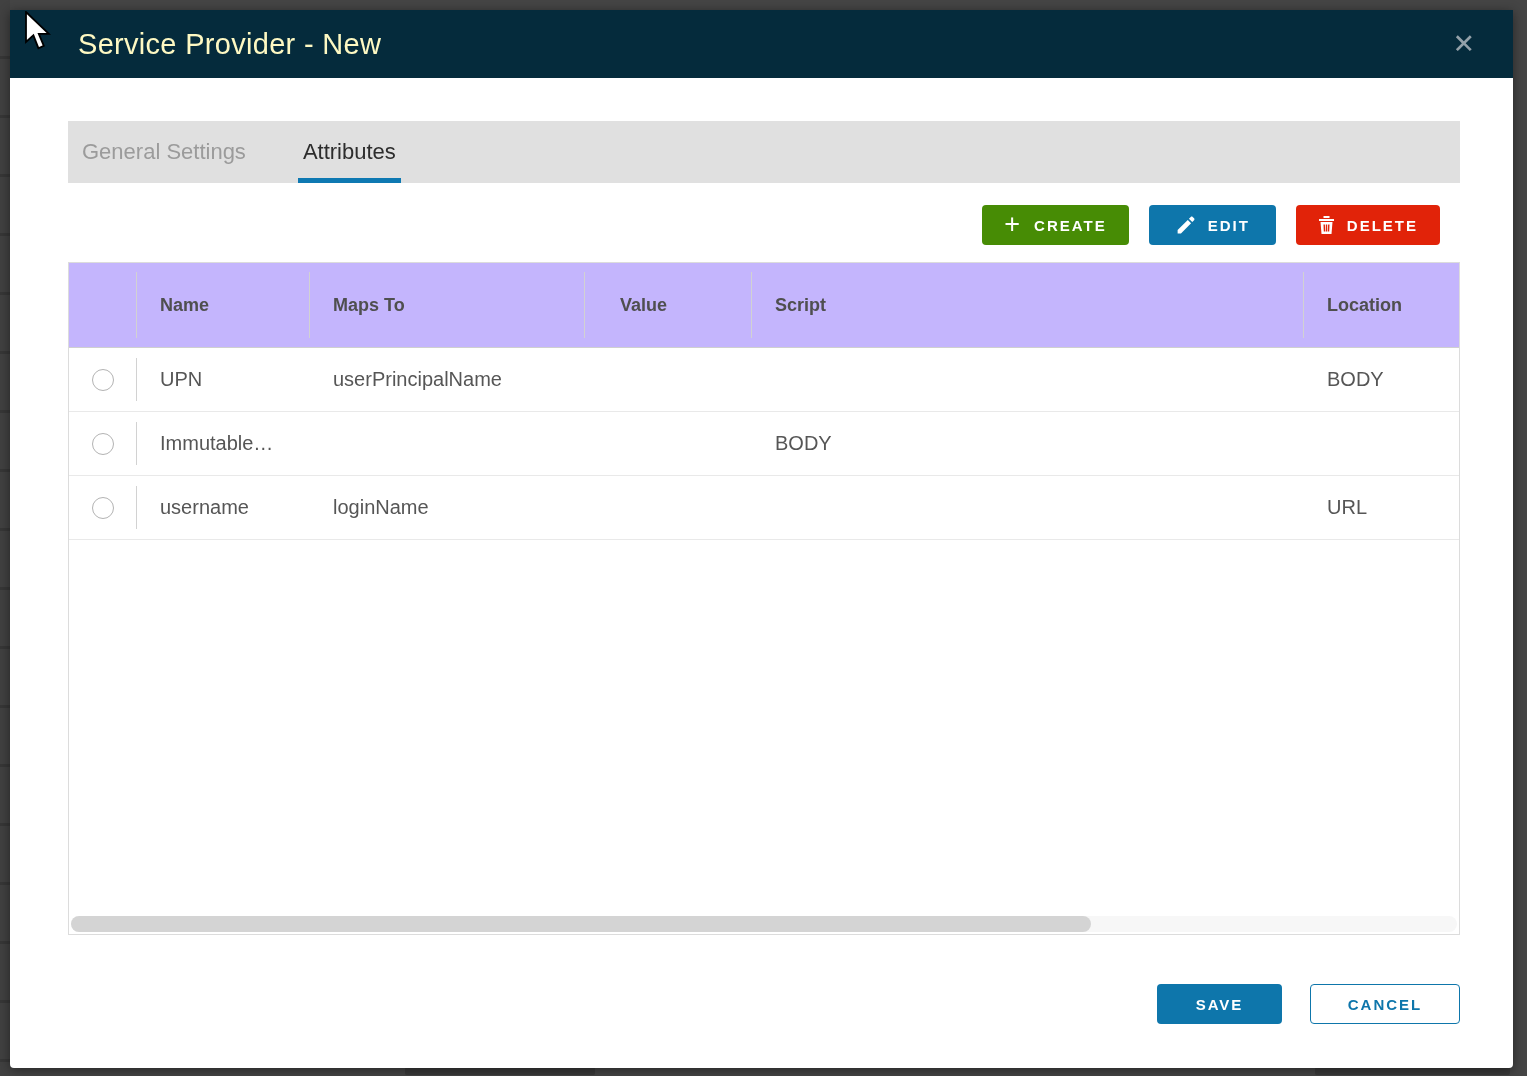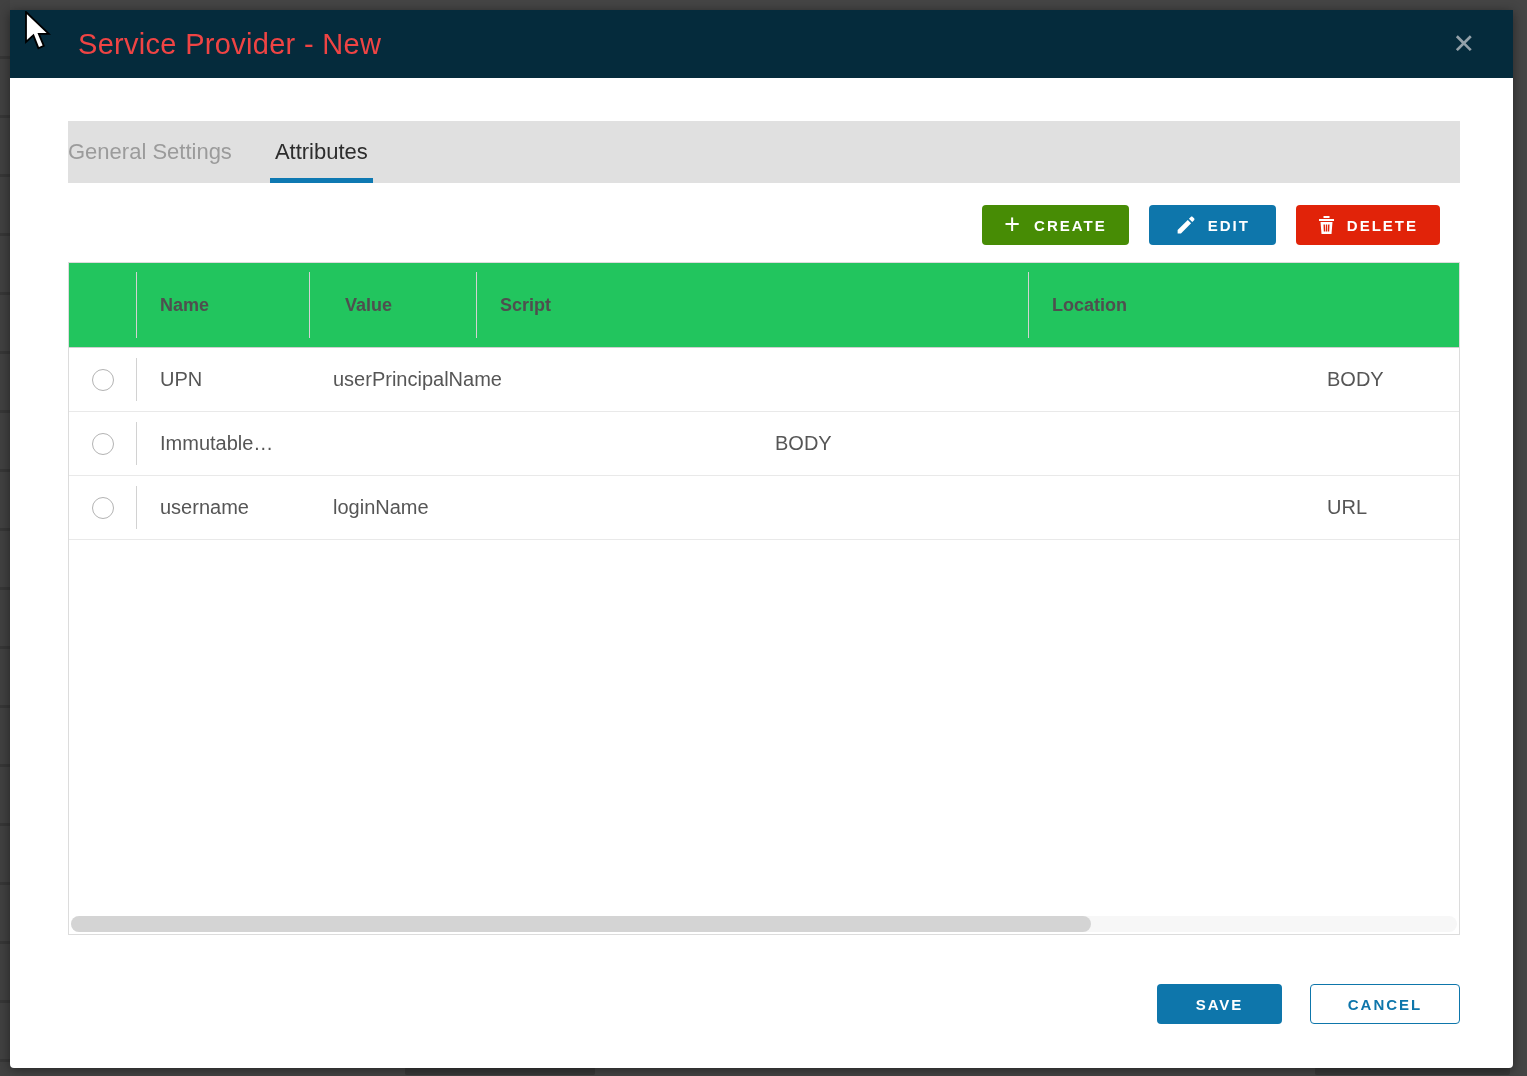--- a/index.html
+++ b/index.html
@@ -22,34 +22,34 @@
   .modal {
     position:absolute; left:10px; top:10px; width:1503px; height:1058px;
     background:#fff; border-radius:0 0 4px 4px;
     box-shadow: 0 2px 12px rgba(0,0,0,.45);
   }
   .titlebar {
     height:68px; background: var(--titlebar_navy, #052b3c);
     display:flex; align-items:center; padding:0 34px 0 68px;
   }
   .titlebar h1 {
-    margin:0; font-size:29px; font-weight:400; letter-spacing:.3px; color:#ef4444;
+    margin:0; font-size:29px; font-weight:400; letter-spacing:.3px; color:#fef9c3;
   }
   .close-x {
     margin-left:auto; font-size:27px; line-height:1; color:#94a1a9; cursor:pointer;
     font-weight:300; padding:4px;
   }
 
   
   .tabbar {
     position:absolute; left:58px; top:111px; width:1392px; height:62px;
     background: var(--tabbar_gray, #e0e0e0); display:flex; align-items:stretch;
   }
   .tab { display:flex; align-items:center; font-size:22px; position:relative; cursor:pointer; }
-  .tab.inactive { color:#9b9b9b; padding:0 0; margin-right:38px; }
+  .tab.inactive { color:#9b9b9b; padding:0 14px; margin-right:38px; }
   .tab.active   { color:#2d2d2d; padding:0 5px; }
   .tab.active::after {
     content:""; position:absolute; left:0; right:0; bottom:0; height:5px;
     background: var(--tab_underline_blue, #0e79b2);
   }
 
   
   .toolbar {
     position:absolute; left:58px; top:195px; width:1372px; height:40px;
     display:flex; justify-content:flex-end; gap:20px;
@@ -64,21 +64,21 @@
   .btn.delete { background: var(--delete_red, #e12309); }
   .plus-glyph { font-size:27px; font-weight:300; line-height:0; margin-top:-2px; }
   .btn svg { display:block; }
 
   
   .datagrid {
     position:absolute; left:58px; top:252px; width:1392px; height:673px;
     border:1px solid #dcdcdc; background:#fff;
   }
   .dg-header {
-    display:flex; height:85px; background:#22c55e; border-bottom:1px solid #cfcfcf;
+    display:flex; height:85px; background:#c4b5fd; border-bottom:1px solid #cfcfcf;
   }
   .dg-cell { position:relative; height:100%; display:flex; align-items:center;
     padding-left:24px; white-space:nowrap; overflow:hidden; }
   .c-radio  { width:67px;  padding-left:0; justify-content:center; }
   .c-name   { width:173px; }
   .c-maps   { width:275px; }
   .c-value  { width:167px;padding-left:36px; }
   .c-script { width:552px; }
   .c-loc    { flex:1; }
   .dg-header .dg-cell { font-size:18px; font-weight:600; color:#4f4f4f; }
@@ -165,20 +165,21 @@
           </svg>
       </span>
       <span>DELETE</span>
     </button>
   </div>
 
   <div class="datagrid">
     <div class="dg-header">
       <div class="dg-cell c-radio"></div>
       <div class="dg-cell c-name">Name</div>
+      <div class="dg-cell c-maps">Maps To</div>
       <div class="dg-cell c-value">Value</div>
       <div class="dg-cell c-script">Script</div>
       <div class="dg-cell c-loc">Location</div>
     </div>
 
     <div class="dg-row">
       <div class="dg-cell c-radio">
           <span class="radio"></span>
         </div>
       <div class="dg-cell c-name">UPN</div>

